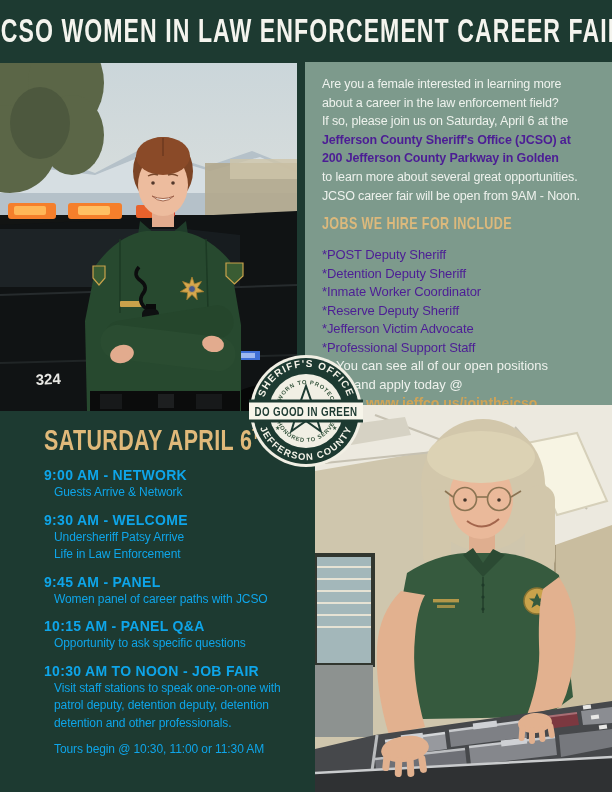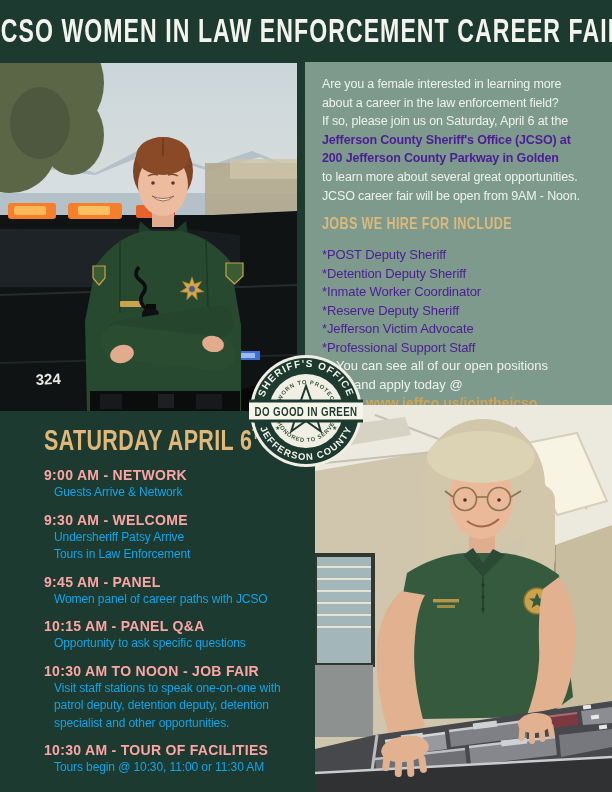--- a/index.html
+++ b/index.html
@@ -33,21 +33,21 @@
   .pos2{margin-left:32px;font-size:13px;line-height:18.5px;white-space:nowrap;color:#eef2ed;}
   .url{display:block;margin-left:44px;margin-top:1px;font-size:14px;font-weight:bold;color:#cfa457;text-decoration:none;white-space:nowrap;cursor:pointer;}
   
   .panel-schedule{
     position:absolute;left:0;top:411px;width:313px;height:381px;
     box-sizing:border-box;padding:13px 0 0 28px;overflow:hidden;color:#e9eee9;margin-left:16px;
   }
   .sched-heading{margin:0 0 12px 0;font-size:29px;font-weight:bold;color:#e0b97a;letter-spacing:.5px;height:30px;}
   .sched-heading sup{font-size:15px;}
   .sched-item{margin-bottom:9px;}
-  .sched-item .time{font-size:14px;font-weight:bold;letter-spacing:.3px;color:#fca5a5;line-height:18px;white-space:nowrap;}
+  .sched-item .time{font-size:14px;font-weight:bold;letter-spacing:.3px;color:#0ea5e9;line-height:18px;white-space:nowrap;}
   .sched-item .sline{font-size:12px;line-height:17.5px;letter-spacing:-.1px;margin-left:10px;white-space:nowrap;color:#0ea5e9;}
   
   .badge{position:absolute;left:249px;top:354px;width:114px;height:114px;}
   .badge svg{display:block;}
 </style>
 </head>
 <body>
 
 <div class="page">
 
@@ -173,38 +173,37 @@
   <section class="panel-schedule">
     <h2 class="sched-heading"><span class="condensed"><span>SATURDAY APRIL 6</span><sup>TH</sup></span></h2>
 
     <div class="sched-item">
       <div class="time">9:00 AM - NETWORK</div>
       <div class="sline">Guests Arrive &amp; Network</div>
     </div>
     <div class="sched-item">
       <div class="time">9:30 AM - WELCOME</div>
       <div class="sline">Undersheriff Patsy Arrive</div>
-      <div class="sline">Tours in Law Enforcement</div>
+      <div class="sline">Life in Law Enforcement</div>
     </div>
     <div class="sched-item">
       <div class="time">9:45 AM - PANEL</div>
       <div class="sline">Women panel of career paths with JCSO</div>
     </div>
     <div class="sched-item">
       <div class="time">10:15 AM - PANEL Q&amp;A</div>
       <div class="sline">Opportunity to ask specific questions</div>
     </div>
     <div class="sched-item">
       <div class="time">10:30 AM TO NOON - JOB FAIR</div>
       <div class="sline">Visit staff stations to speak one-on-one with</div>
       <div class="sline">patrol deputy, detention deputy, detention</div>
-      <div class="sline">specialist and  other opportunities.</div>
-    </div>
-    <div class="sched-item">
-      <div class="time">10:30 AM - TOUR OF FACILITIES</div>
+      <div class="sline">detention and  other professionals.</div>
+    </div>
+    <div class="sched-item">
       <div class="sline">Tours begin @ 10:30, 11:00 or 11:30 AM</div>
     </div>
   </section>
 
   <div class="photo photo-right">
     <svg width="297" height="387" viewBox="0 0 297 387">
       <rect x="0" y="0" width="297" height="387" fill="#cfc6ad"></rect>
 
       <polygon points="0,0 297,0 297,230 236,150 140,42 0,66" fill="#ece9df"></polygon>
       <g stroke="#c6c1b2" stroke-width="2" fill="none">

